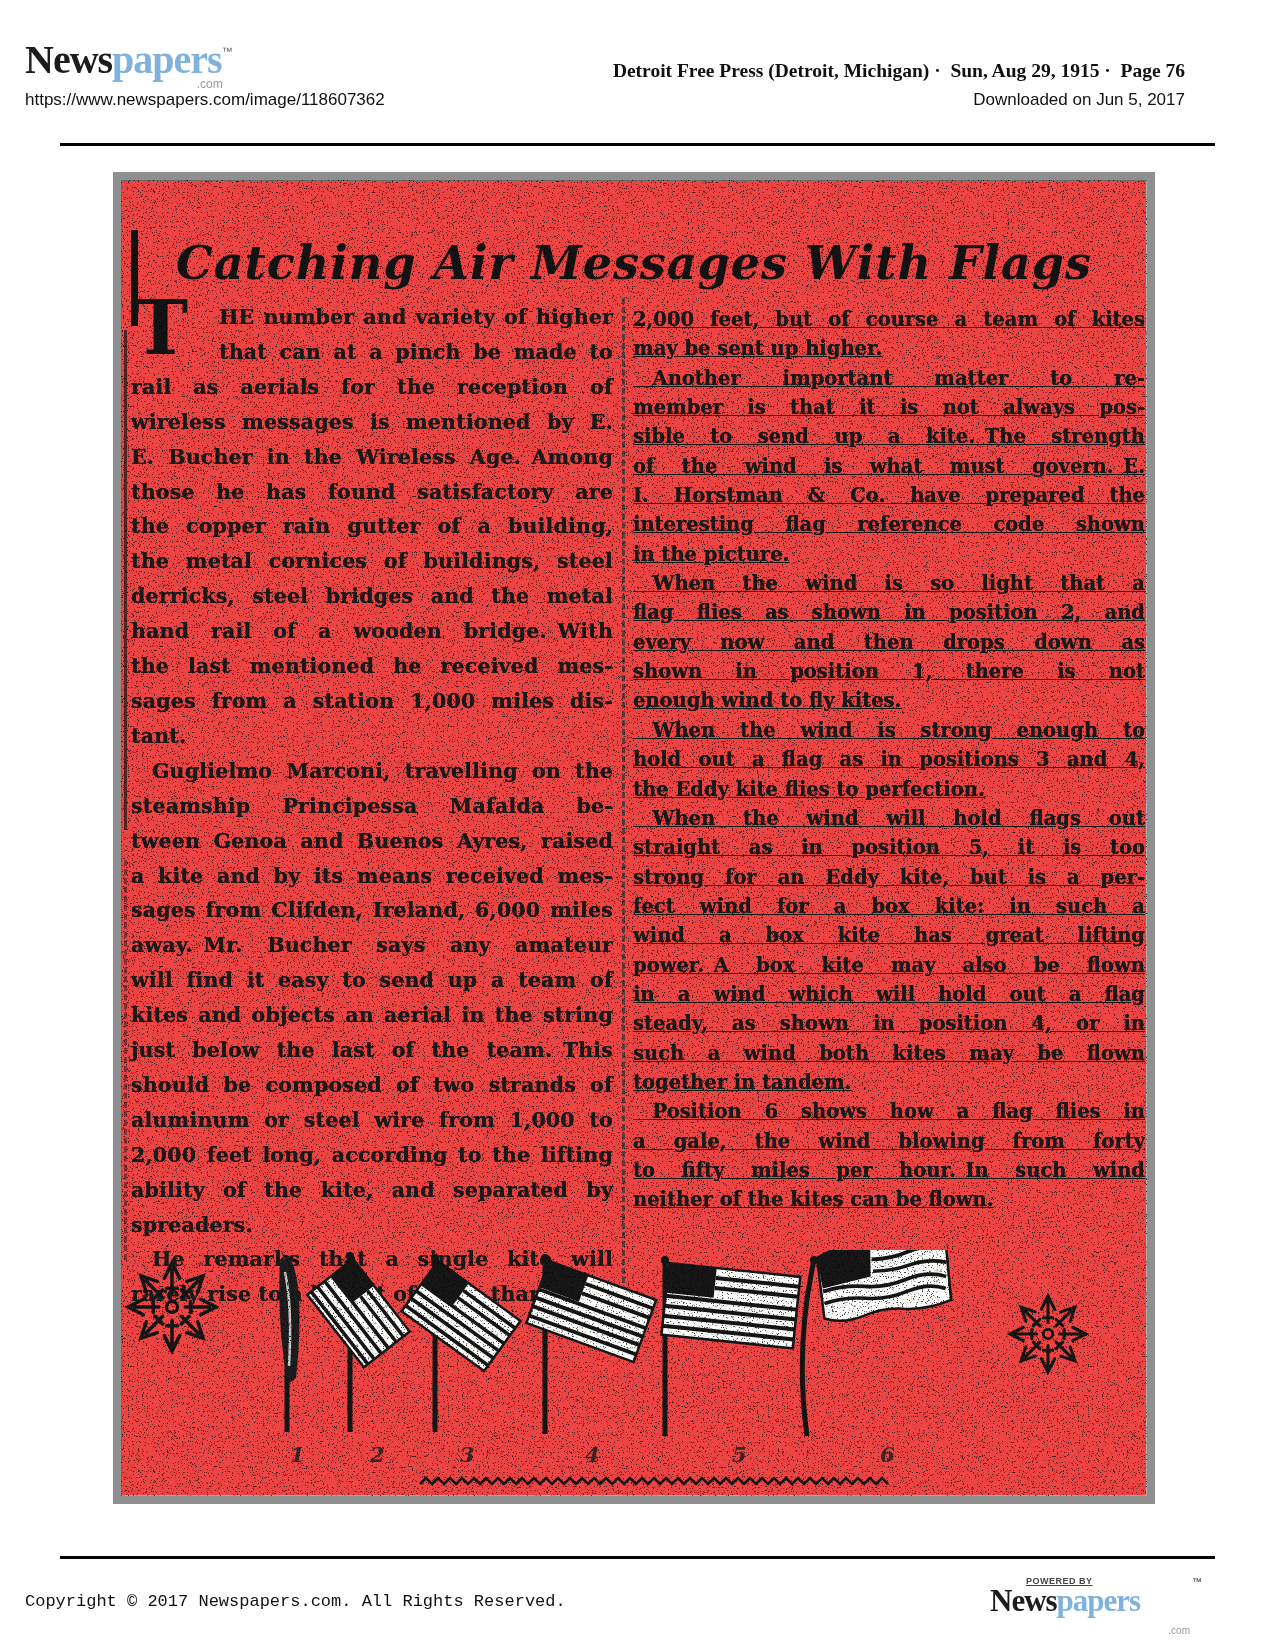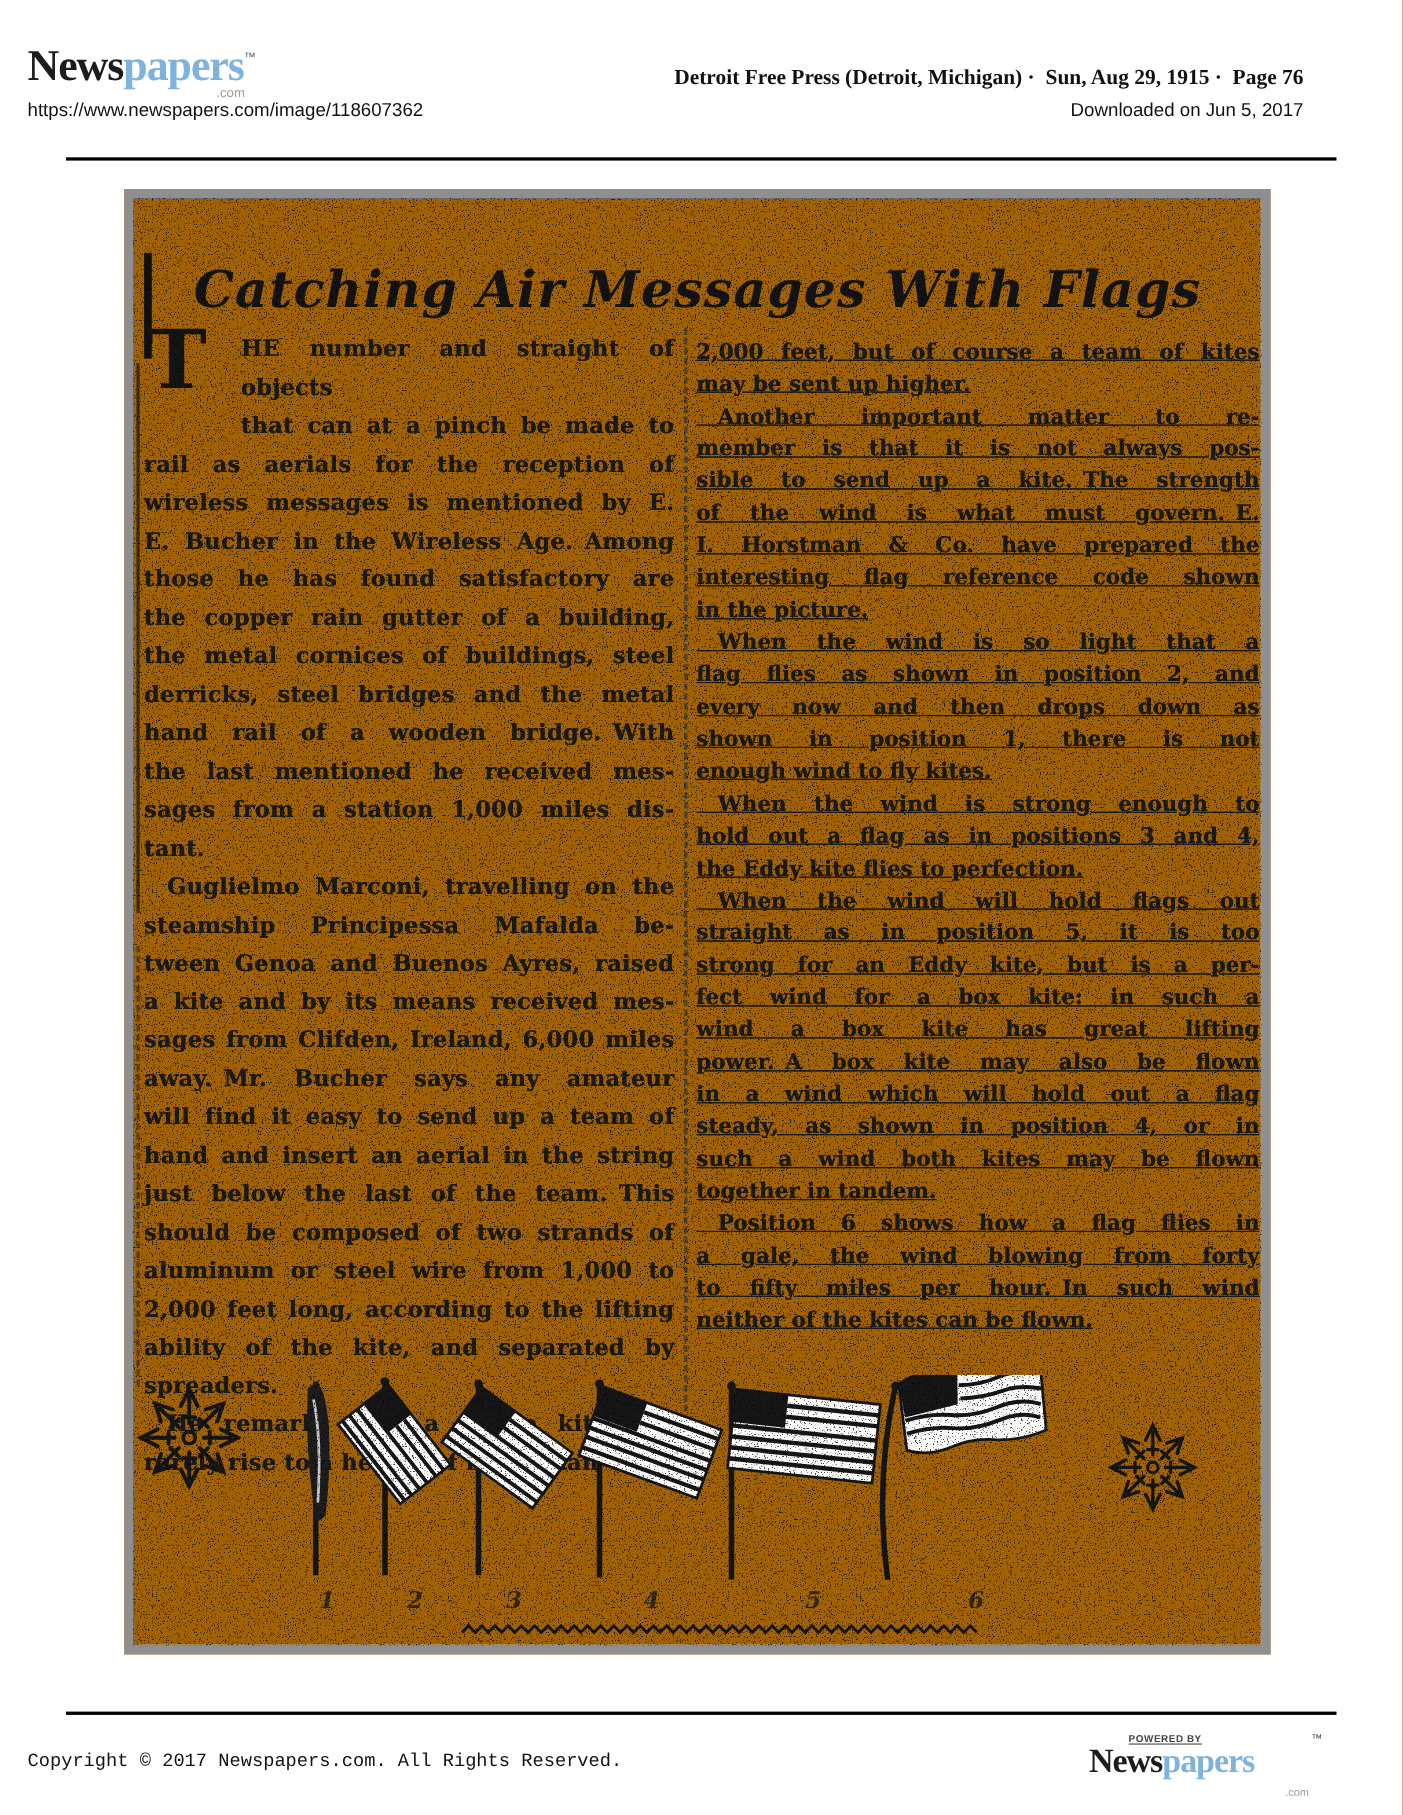--- a/index.html
+++ b/index.html
@@ -15,21 +15,21 @@
   .page-url{position:absolute;left:25px;top:90px;font-size:17px;color:#111;text-decoration:none;}
   .meta{position:absolute;right:90px;top:60px;text-align:right;margin-left:16px;}
   .meta .src{font:700 19.5px "Liberation Serif", serif;color:#111;}
   .meta .dl{font-size:17px;color:#111;margin-top:8px;}
   .rule{position:absolute;left:60px;width:1155px;height:3px;background:#000;}
   .rule.top{top:143px;}
   .rule.bottom{top:1556px;}
 
   
   .scan{position:absolute;left:113px;top:172px;width:1026px;height:1316px;
-        border:8px solid #8f8f8f;background:#a16207;
+        border:8px solid #8f8f8f;background:#ef4444;
         box-shadow:inset 1px 1px 0 #6c6c6c, inset -1px -1px 0 #ababab;}
   .noise{position:absolute;left:0;top:0;width:100%;height:100%;pointer-events:none;}
   .scan-headline{position:absolute;left:0;top:56px;width:100%;text-align:center;
         font:italic 700 46px "DejaVu Serif", serif;color:#141414;letter-spacing:1px;white-space:nowrap;}
   .artifact-bar{position:absolute;left:10px;top:50px;width:7px;height:96px;background:#121212;}
   .edge-line-a{position:absolute;left:3px;top:150px;width:3px;height:500px;background:#1d1d1d;opacity:.75;}
   .edge-line-b{position:absolute;left:3px;top:680px;width:0;height:400px;border-left:3px dashed #1d1d1d;opacity:.5;}
   .col-divider{position:absolute;left:501px;top:118px;height:985px;width:0;
         border-left:3px dashed #3a3a3a;opacity:.8;}
 
@@ -74,41 +74,41 @@
 <div class="scan">
 
   <div class="scan-headline">Catching Air Messages With Flags</div>
   <div class="artifact-bar"></div>
   <div class="edge-line-a"></div>
   <div class="edge-line-b"></div>
   <div class="col-divider"></div>
 
   <div class="column col-left" id="col-left">
     <span class="drop-cap">T</span>
-  <div class="line dropcap-clear">HE number and straight of objects</div>
+  <div class="line dropcap-clear">HE number and variety of higher</div>
       <div class="line dropcap-clear">that can at a pinch be made to</div>
       <div class="line">rail as aerials for the reception of</div>
       <div class="line">wireless messages is mentioned by E.</div>
       <div class="line">E. Bucher in the Wireless Age. Among</div>
       <div class="line">those he has found satisfactory are</div>
       <div class="line">the copper rain gutter of a building,</div>
       <div class="line">the metal cornices of buildings, steel</div>
       <div class="line">derricks, steel bridges and the metal</div>
       <div class="line">hand rail of a wooden bridge. With</div>
       <div class="line">the last mentioned he received mes-</div>
       <div class="line">sages from a station 1,000 miles dis-</div>
       <div class="line para-end">tant.</div>
       <div class="line">  Guglielmo Marconi, travelling on the</div>
       <div class="line">steamship Principessa Mafalda be-</div>
       <div class="line">tween Genoa and Buenos Ayres, raised</div>
       <div class="line">a kite and by its means received mes-</div>
       <div class="line">sages from Clifden, Ireland, 6,000 miles</div>
       <div class="line">away. Mr. Bucher says any amateur</div>
       <div class="line">will find it easy to send up a team of</div>
-      <div class="line">hand and insert an aerial in the string</div>
+      <div class="line">kites and objects an aerial in the string</div>
       <div class="line">just below the last of the team. This</div>
       <div class="line">should be composed of two strands of</div>
       <div class="line">aluminum or steel wire from 1,000 to</div>
       <div class="line">2,000 feet long, according to the lifting</div>
       <div class="line">ability of the kite, and separated by</div>
       <div class="line para-end">spreaders.</div>
       <div class="line">  He remarks that a single kite will</div>
       <div class="line para-end">rarely rise to a height of more than</div>
     </div>
   <div class="column col-right" id="col-right">

